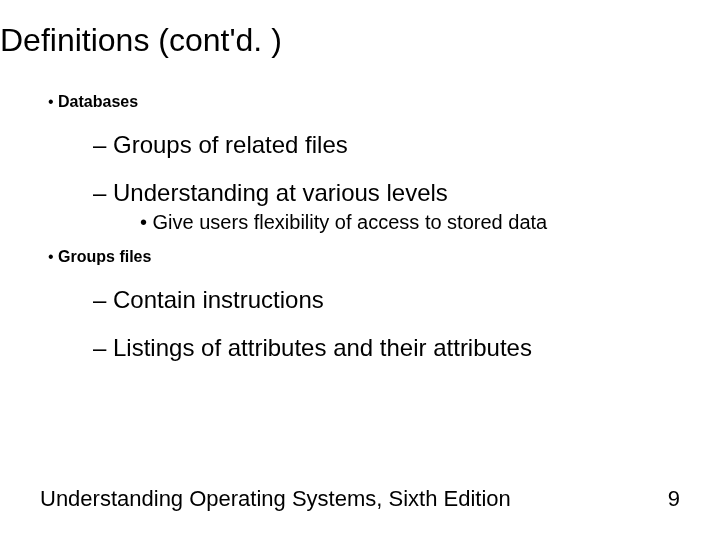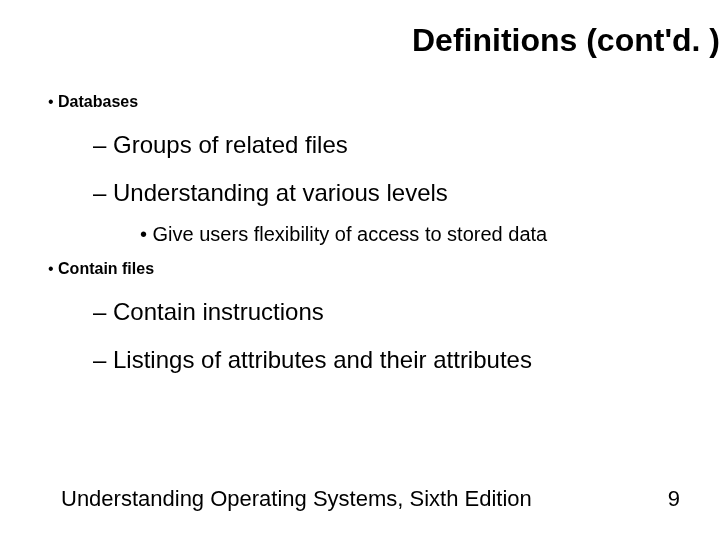--- a/index.html
+++ b/index.html
@@ -12,25 +12,24 @@
     color: #000;
     overflow: hidden;
   }
   .slide {
     position: relative;
     width: 720px;
     height: 540px;
     box-sizing: border-box;
   }
   .title {
-    text-align: right;
+    text-align: left;
     font-size: 32px;
     padding-top: 22px;
     padding-bottom: 10px;
-    font-weight: bold;
   }
   .content {
     padding: 10px 40px 0 40px;
   }
   ul { margin: 0; padding: 0; }
   li { list-style: none; }
 
   .l1 {
     font-size: 16px;
     font-weight: bold;
@@ -47,51 +46,50 @@
     text-indent: -22px;
     margin-top: 20px;
   }
   .l2::before { content: "–  "; }
 
   .l3 {
     font-size: 20px;
     font-weight: normal;
     padding-left: 118px;
     text-indent: -18px;
-    margin-top: 16px;
+    margin-top: 4px;
   }
   .l3::before { content: "•  "; }
 
   .footer {
     position: absolute;
     left: 40px;
     bottom: 28px;
     font-size: 22px;
-    margin-left: 21px;
   }
   .pagenum {
     position: absolute;
     right: 40px;
     bottom: 28px;
     font-size: 22px;
   }
 </style>
 </head>
 <body>
 
 <div class="slide">
   <div class="title">Definitions (cont'd. )</div>
 
   <div class="content">
     <ul>
       <li class="l1">Databases</li>
       <li class="l2">Groups of related files</li>
       <li class="l2">Understanding at various levels</li>
       <li class="l3">Give users flexibility of access to stored data</li>
-      <li class="l1">Contain files</li>
+      <li class="l1">Groups files</li>
       <li class="l2">Contain instructions</li>
       <li class="l2">Listings of attributes and their attributes</li>
     </ul>
   </div>
 
   <div class="footer">Understanding Operating Systems, Sixth Edition</div>
   <div class="pagenum">9</div>
 </div>
 
 </body></html>

